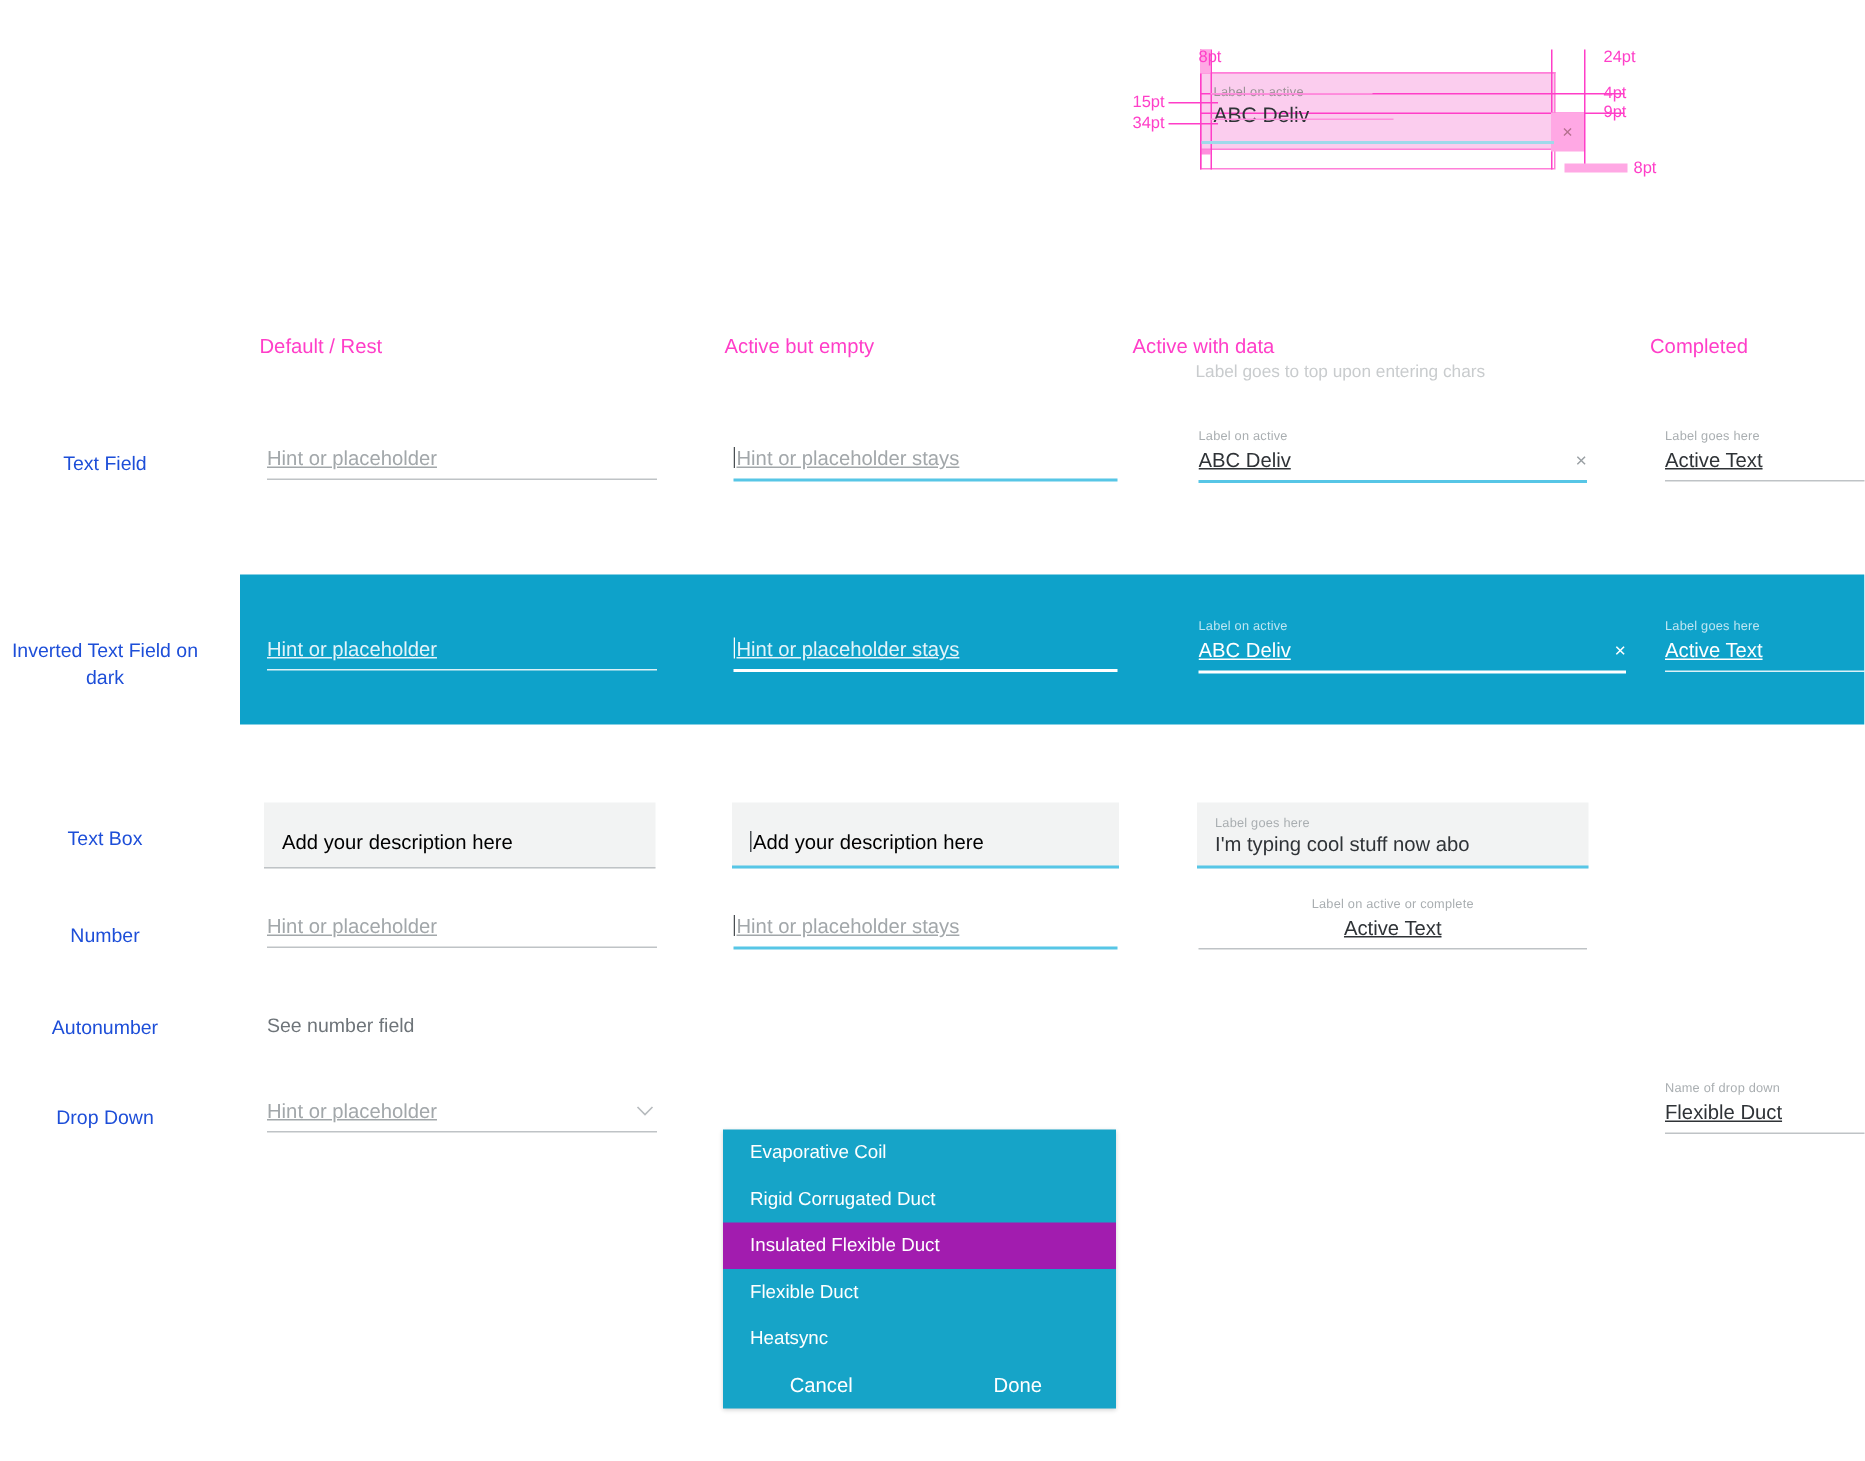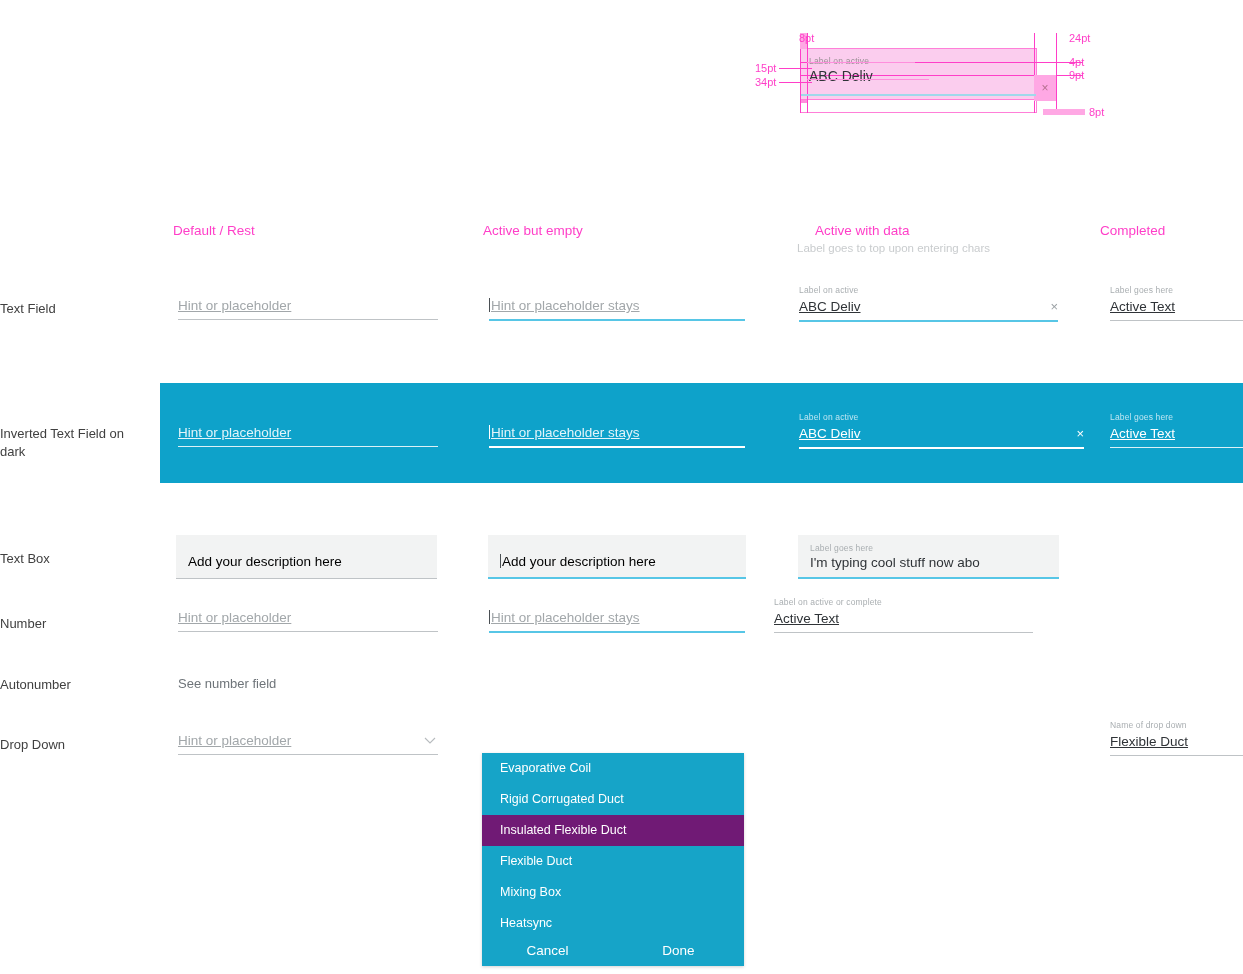--- a/index.html
+++ b/index.html
@@ -54,21 +54,21 @@
   
   .col-head {
     position: absolute; color: #ff3ec8; font-size: 13.5px; white-space: nowrap;
   }
   .col-sub {
     position: absolute; color: #c9ccce; font-size: 11.5px; white-space: nowrap;
   }
 
   
   .row-label {
-    position: absolute; color: #404040; font-size: 13px; text-align: left;
+    position: absolute; color: #1d4ed8; font-size: 13px; text-align: center;
     line-height: 18px; width: 140px;
   }
 
   
   .field { position: absolute; }
   .f-label {
     font-size: 8.5px; color: #a9aeb1; letter-spacing: .15px; line-height: 11px;
     white-space: nowrap; margin-bottom: 1px;
   }
   .f-label.on-dark { color: #bfe6f2; }
@@ -118,28 +118,28 @@
     position: absolute; left: 12px; top: 8px; font-size: 8.5px; color: #a9aeb1;
     letter-spacing: .15px; white-space: nowrap;
   }
   .tbox .tb-value {
     position: absolute; left: 12px; top: 20px; font-size: 13.5px; color: #2f3337;
     font-weight: 500; white-space: nowrap;
   }
 
   
   .dd-popup {
-    position: absolute; left: 482px; top: 753px; width: 262px; height: 213px;
+    position: absolute; left: 482px; top: 753px; width: 262px; height: 186px;
     background: #16a4c8; box-shadow: 0 1px 3px rgba(0,0,0,.18);
   }
   .dd-item {
     height: 31px; line-height: 31px; padding-left: 18px; font-size: 12.5px;
     color: #ffffff; white-space: nowrap; cursor: pointer;
   }
-  .dd-item.selected { background: #701a75; }
+  .dd-item.selected { background: #a21caf; }
   .dd-footer {
     position: absolute; bottom: 0; left: 0; right: 0; height: 31px;
     display: flex; align-items: center;
   }
   .dd-btn {
     flex: 1; text-align: center; color: #ffffff; font-size: 13.5px;
     cursor: pointer; line-height: 31px;
   }
 </style>
 </head>
@@ -177,21 +177,21 @@
     <div class="spec-note" style="left:278px; top:12px;margin-left:36px;">24pt</div>
     <div class="spec-note" style="left:0px;   top:42px;">15pt</div>
     <div class="spec-note" style="left:0px;   top:56px;">34pt</div>
     <div class="spec-note" style="left:314px; top:36px;">4pt</div>
     <div class="spec-note" style="left:314px; top:49px;">9pt</div>
     <div class="spec-note" style="left:334px; top:86px;">8pt</div>
   </div>
 
   <div class="col-head" style="left:173px;  top:223px;">Default / Rest</div>
   <div class="col-head" style="left:483px;  top:223px;">Active but empty</div>
-  <div class="col-head" style="left:815px;  top:223px;">Active with data</div>
+  <div class="col-head" style="left:755px;  top:223px;">Active with data</div>
   <div class="col-sub" style="left:797px;  top:242px;">Label goes to top upon entering chars</div>
   <div class="col-head" style="left:1100px; top:223px;">Completed</div>
 
   <div class="row-label" style="left:0px; top:300px;">Text Field</div>
   <div class="row-label" style="left:0px; top:425px; white-space:pre-line;">Inverted Text Field on
 dark</div>
   <div class="row-label" style="left:0px; top:550px;">Text Box</div>
   <div class="row-label" style="left:0px; top:615px;">Number</div>
   <div class="row-label" style="left:0px; top:676px;">Autonumber</div>
   <div class="row-label" style="left:0px; top:736px;">Drop Down</div>
@@ -254,21 +254,21 @@
   </div>
 
   <div class="field" style="left:178px; top:608px; width:260px;">
     <div class="f-input hint">Hint or placeholder</div>
     <div class="f-rule"></div>
   </div>
   <div class="field" style="left:489px; top:608px; width:256px;">
     <div class="f-input hint"><span class="caret"></span><span>Hint or placeholder stays</span></div>
     <div class="f-rule active"></div>
   </div>
-  <div class="field" style="left:774px; top:597px; width:259px;">
+  <div class="field" style="left:799px; top:597px; width:259px;text-align:center;">
     <div class="f-label">Label on active or complete</div>
     <div class="f-input value">Active Text</div>
     <div class="f-rule"></div>
   </div>
 
   <div class="abs" style="left:178px; top:676px; font-size:13px; color:#6e7479;">See number field</div>
 
   <div class="field" style="left:178px; top:731px; width:260px;">
     <div class="f-input hint">Hint or placeholder</div>
     <span class="chev">
@@ -284,21 +284,20 @@
     <div class="f-label">Name of drop down</div>
     <div class="f-input value">Flexible Duct</div>
     <div class="f-rule"></div>
   </div>
 
   <div class="dd-popup">
     <div class="dd-item">Evaporative Coil</div>
     <div class="dd-item">Rigid Corrugated Duct</div>
     <div class="dd-item selected">Insulated Flexible Duct</div>
     <div class="dd-item">Flexible Duct</div>
-    <div class="dd-item">Mixing Box</div>
     <div class="dd-item">Heatsync</div>
     <div class="dd-footer">
       <div class="dd-btn">Cancel</div>
       <div class="dd-btn">Done</div>
     </div>
   </div>
 
 </div>
 
 </body></html>

